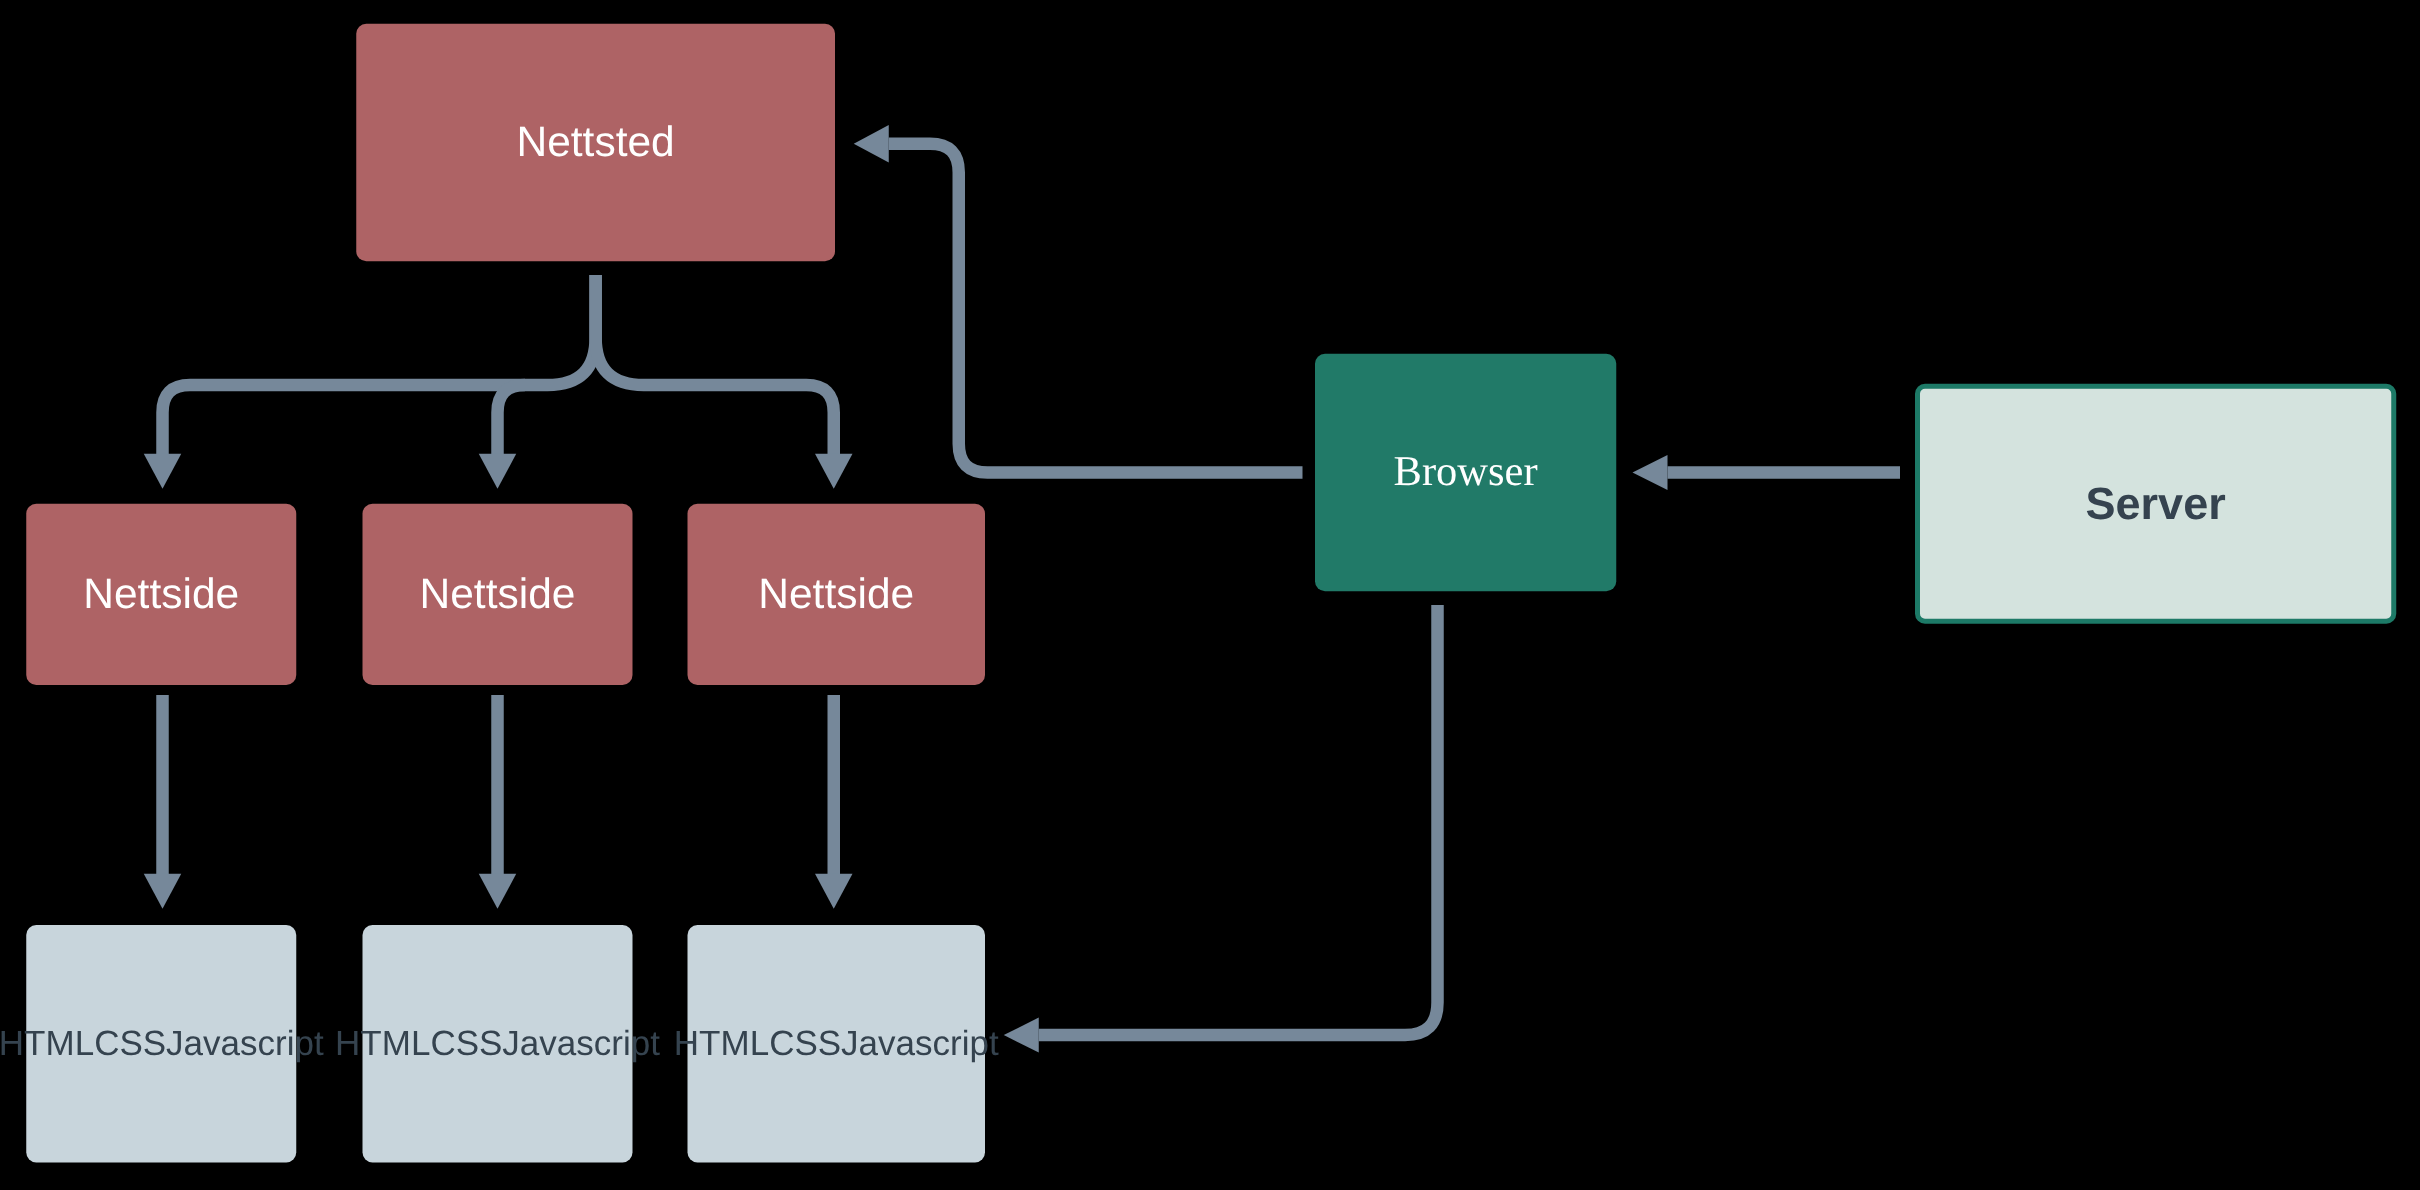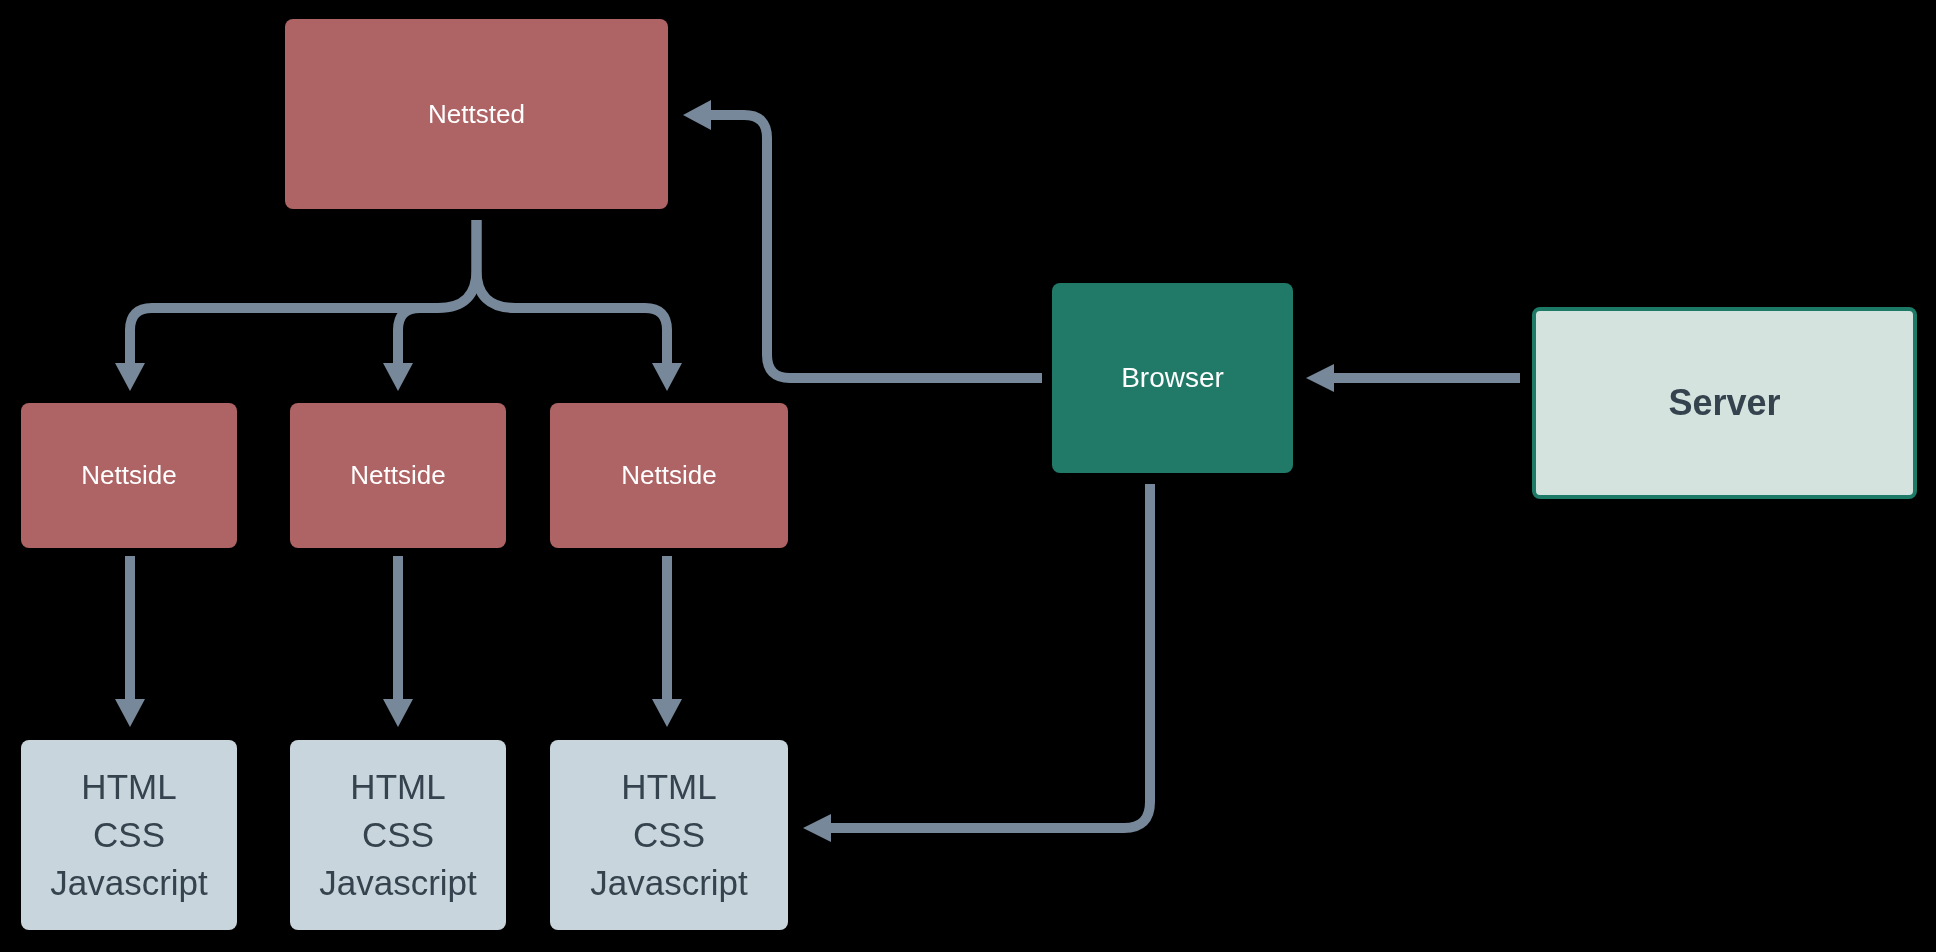--- a/index.html
+++ b/index.html
@@ -45,39 +45,40 @@
     border-radius:8px;
     display:flex;
     align-items:center;
     justify-content:center;
     text-align:center;
     box-sizing:border-box;
   }
   .node.red{
     background:var(--node-red);
     color:var(--text-light);
-    font-size:26px;
+    font-size:34px;
   }
   .node.teal{
     background:var(--node-teal);
     color:var(--text-light);
-    font-size:28px;
+    font-size:34px;
+    font-family:Liberation Serif, serif;
   }
   .node.mint{
     background:var(--node-mint);
     border:4px solid var(--mint-border);
     color:var(--text-dark);
     font-size:36px;
     font-weight:700;
   }
   .node.light{
     background:var(--node-light);
     color:var(--text-dark);
-    font-size:35px;
-    flex-direction:column;
+    font-size:28px;
+    flex-direction:row;
   }
   .node.light .line{
     line-height:48px;
   }
   
   .nettsted   {left:285px;  top:19px;  width:383px; height:190px;}
   .nettside-1 {left:21px;   top:403px; width:216px; height:145px;}
   .nettside-2 {left:290px;  top:403px; width:216px; height:145px;}
   .nettside-3 {left:550px;  top:403px; width:238px; height:145px;}
   .assets-1   {left:21px;   top:740px; width:216px; height:190px;}

